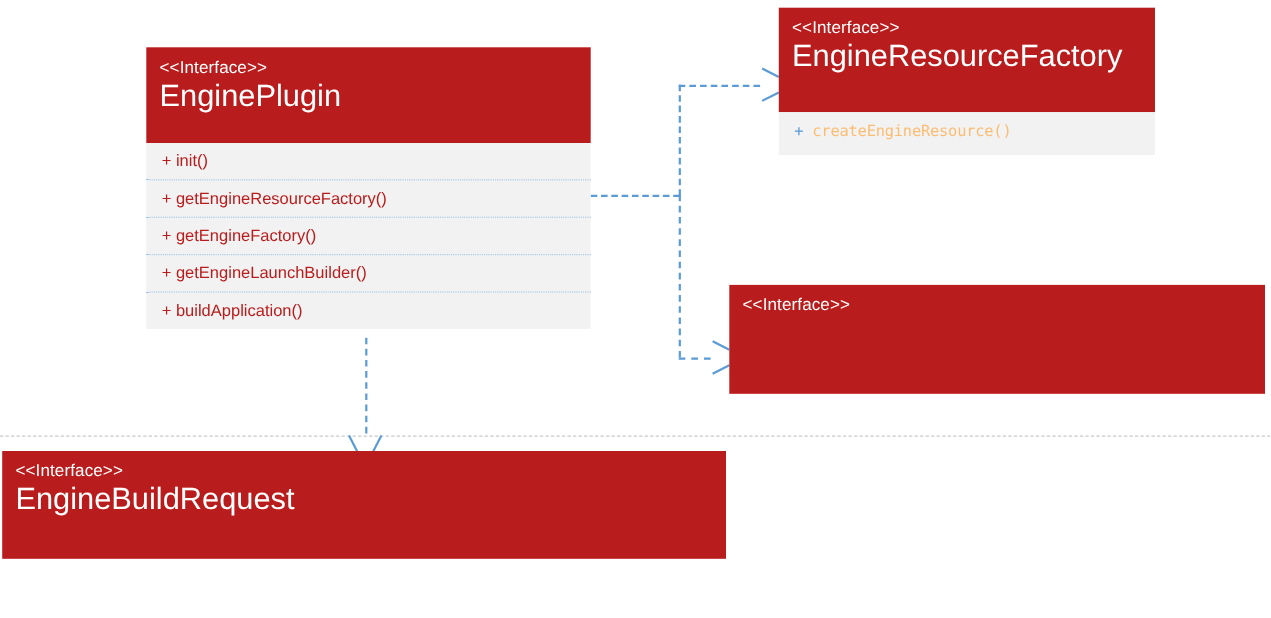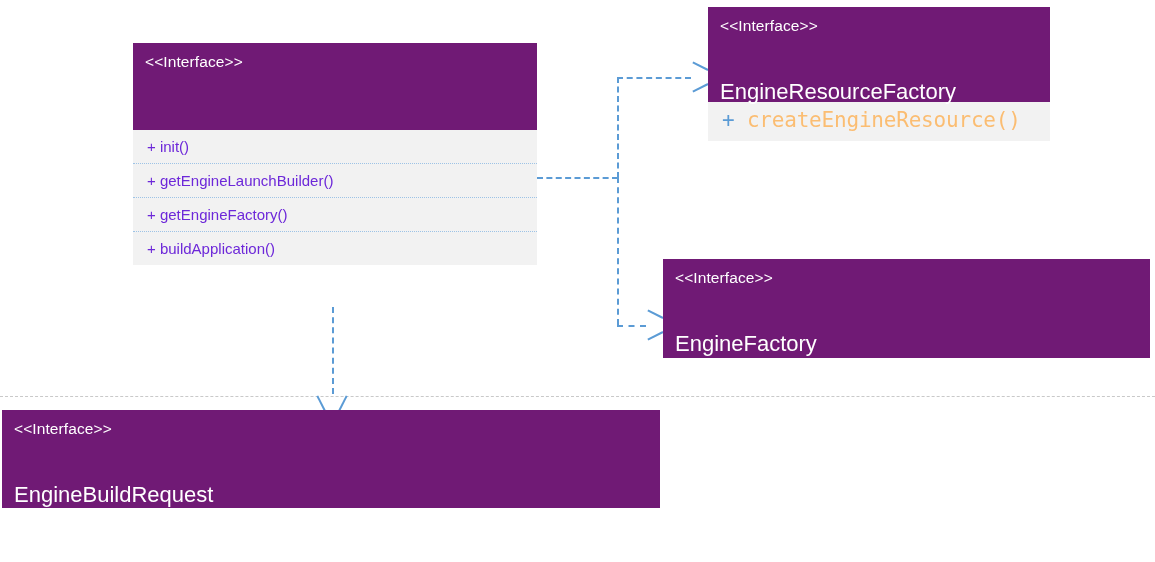--- a/index.html
+++ b/index.html
@@ -28,56 +28,55 @@
     z-index: 1;
   }
 
   
   .uml-class {
     position: absolute;
     box-sizing: border-box;
     z-index: 5;
   }
   .uml-header {
-    background: #701a75;
+    background: #b91c1c;
     color: #ffffff;
     box-sizing: border-box;
     padding: 9px 12px 10px 12px;
   }
   .uml-stereotype {
     font-size: 15.5px;
     line-height: 20px;
     letter-spacing: 0.1px;
     white-space: nowrap;
   }
   .uml-name {
-    font-size: 22px;
+    font-size: 28px;
     line-height: 30px;
     white-space: nowrap;
-    margin-top: 41px;
   }
   .uml-body {
     background: #F2F2F2;
     box-sizing: border-box;
   }
   .uml-member {
     box-sizing: border-box;
-    color: #6d28d9;
+    color: #b91c1c;
     font-size: 15px;
     line-height: 19px;
     padding: 7px 10px 7px 14px;
     white-space: nowrap;
   }
   .uml-member + .uml-member {
     border-top: 1.5px dotted #9dc3e6;
   }
   .uml-member.mono {
     font-family: "DejaVu Sans Mono", monospace;
     color: #FBBD72;
-    font-size: 21px;
+    font-size: 14px;
     letter-spacing: -0.2px;
   }
   .uml-member.mono .vis {
     color: #5B9BD5;
   }
 
   
   .conn {
     position: absolute;
     z-index: 3;
@@ -160,46 +159,47 @@
   <div class="conn conn-v" style="left:617px; top:177px; height:148px;"></div>
   <div class="conn conn-h" style="left:617px; top:325px; width:29px;"></div>
   <div class="arrowhead arrow-right" style="left:646px; top:316px;"></div>
 
   <div class="conn conn-v" style="left:332px; top:307px; height:87px;"></div>
   <div class="arrowhead arrow-down" style="left:323px; top:394px;"></div>
 
   <div class="uml-class" style="left:133px; top:43px; width:404px;">
     <div class="uml-header" style="height:87px;">
       <div class="uml-stereotype">&lt;&lt;Interface&gt;&gt;</div>
+      <div class="uml-name">EnginePlugin</div>
     </div>
     <div class="uml-body">
       <div class="uml-member">+ init()</div>
+      <div class="uml-member">+ getEngineResourceFactory()</div>
+      <div class="uml-member">+ getEngineFactory()</div>
       <div class="uml-member">+ getEngineLaunchBuilder()</div>
-      <div class="uml-member">+ getEngineFactory()</div>
       <div class="uml-member">+ buildApplication()</div>
     </div>
   </div>
 
   <div class="uml-class" style="left:708px; top:7px; width:342px;">
     <div class="uml-header" style="height:95px;">
       <div class="uml-stereotype">&lt;&lt;Interface&gt;&gt;</div>
       <div class="uml-name">EngineResourceFactory</div>
     </div>
     <div class="uml-body">
       <div class="uml-member mono" style="padding:9px 10px 11px 14px;">
         <span class="vis">+</span>
         <span>createEngineResource()</span>
       </div>
     </div>
   </div>
 
   <div class="uml-class" style="left:663px; top:259px; width:487px;">
     <div class="uml-header" style="height:99px;">
       <div class="uml-stereotype">&lt;&lt;Interface&gt;&gt;</div>
-      <div class="uml-name">EngineFactory</div>
     </div>
   </div>
 
   <div class="uml-class" style="left:2px; top:410px; width:658px;">
     <div class="uml-header" style="height:98px;">
       <div class="uml-stereotype">&lt;&lt;Interface&gt;&gt;</div>
       <div class="uml-name">EngineBuildRequest</div>
     </div>
   </div>
 

